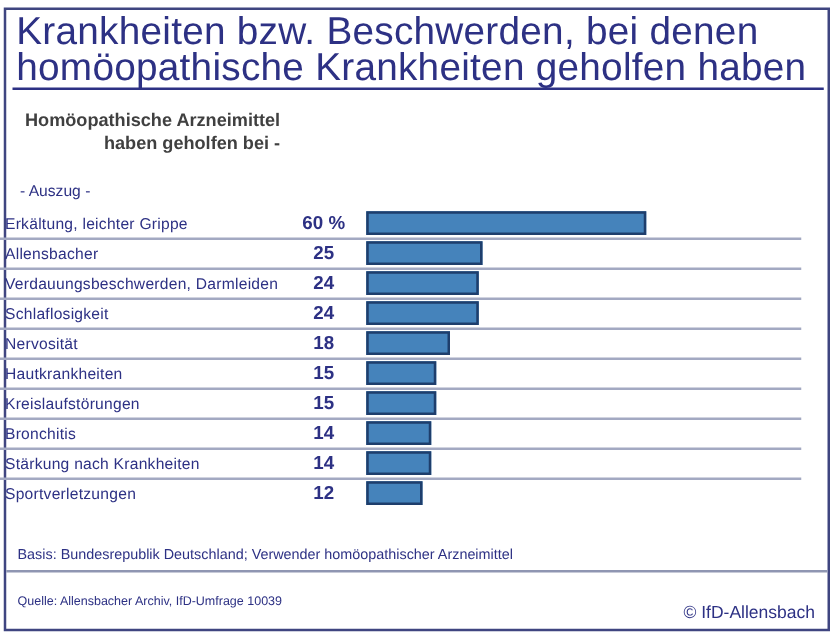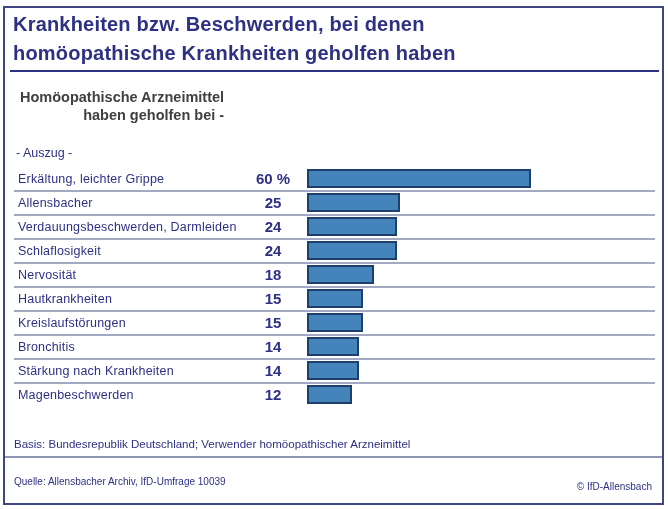--- a/index.html
+++ b/index.html
@@ -18,23 +18,23 @@
   .frame {
     position: absolute;
     left: 3px; top: 6px; right: 4px; bottom: 4px;
     border: 2px solid #3f4580;
     pointer-events: none;
   }
   .title {
     position: absolute;
     left: 13px; top: 10px;
     width: 640px;
-    font-size: 20px;
+    font-size: 31px;
     line-height: 29px;
-    font-weight: bold;
+    font-weight: normal;
     letter-spacing: 0.2px;
     color: #2d3184;
   }
   .title-underline {
     position: absolute;
     left: 10px; right: 9px; top: 70px;
     border-top: 2px solid #2d3184;
   }
   .subtitle {
     position: absolute;
@@ -46,21 +46,21 @@
     text-align: right;
   }
   .note {
     position: absolute;
     left: 16px; top: 146px;
     font-size: 12.5px;
     color: #2d3184;
   }
   .rows {
     position: absolute;
-    left: 14px; top: 168px;
+    left: 0; top: 168px;
     width: 641px;
   }
   .row {
     position: relative;
     height: 24px;
     box-sizing: border-box;
     border-bottom: 2px solid #a3a9c2;
   }
   .row.last { border-bottom: none; }
   .rowlabel {
@@ -104,21 +104,21 @@
   }
   .footer-quelle {
     position: absolute;
     left: 14px; top: 476px;
     font-size: 10px;
     color: #2d3184;
   }
   .footer-copyright {
     position: absolute;
     right: 16px; top: 481px;
-    font-size: 10px;
+    font-size: 14px;
     color: #2d3184;
   }
 </style>
 </head>
 <body>
 
 <div class="frame"></div>
 
 <div class="title">
   <span>Krankheiten bzw. Beschwerden, bei denen</span><br>
@@ -174,21 +174,21 @@
       <span class="rowlabel">Bronchitis</span>
       <span class="rowvalue">14</span>
       <div class="bar" style="width: 52px; background: rgb(69, 131, 187); border-color: rgb(30, 62, 108);"></div>
     </div>
     <div class="row">
       <span class="rowlabel">Stärkung nach Krankheiten</span>
       <span class="rowvalue">14</span>
       <div class="bar" style="width: 52px; background: rgb(69, 131, 187); border-color: rgb(30, 62, 108);"></div>
     </div>
     <div class="row last">
-      <span class="rowlabel">Magenbeschwerden</span>
+      <span class="rowlabel">Sportverletzungen</span>
       <span class="rowvalue">12</span>
       <div class="bar" style="width: 45px; background: rgb(69, 131, 187); border-color: rgb(30, 62, 108);"></div>
     </div>
   </div>
 
 <div class="footer-divider"></div>
 <div class="footer-basis">Basis: Bundesrepublik Deutschland; Verwender homöopathischer Arzneimittel</div>
 <div class="footer-quelle">Quelle: Allensbacher Archiv, IfD-Umfrage 10039</div>
 <div class="footer-copyright">© IfD-Allensbach</div>
 

